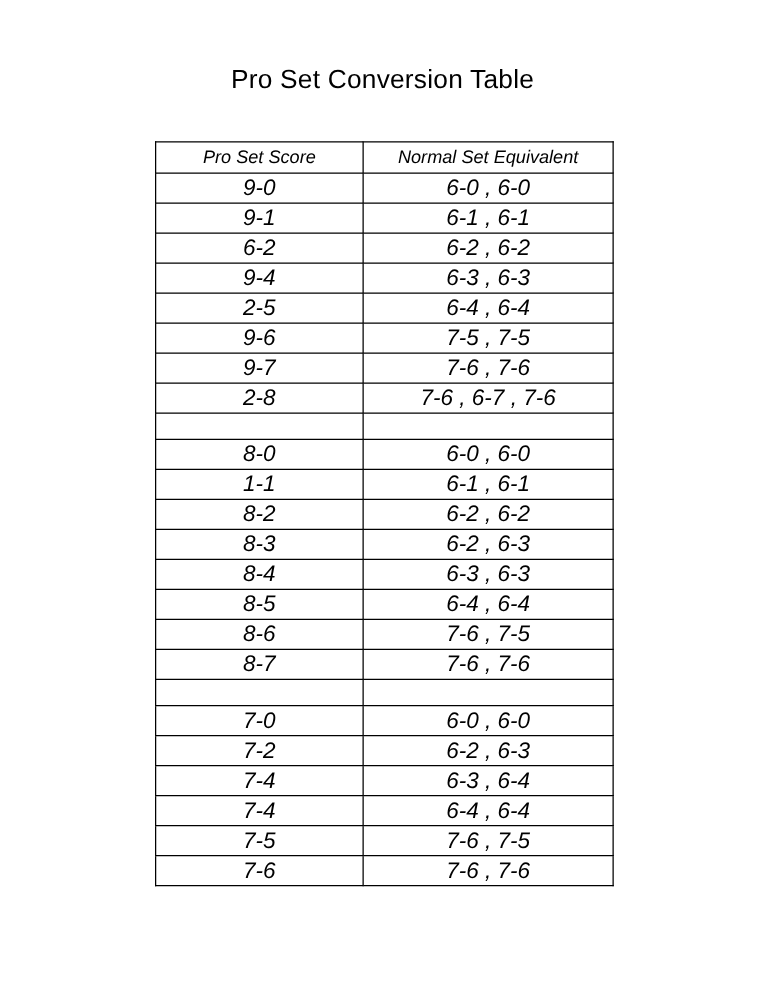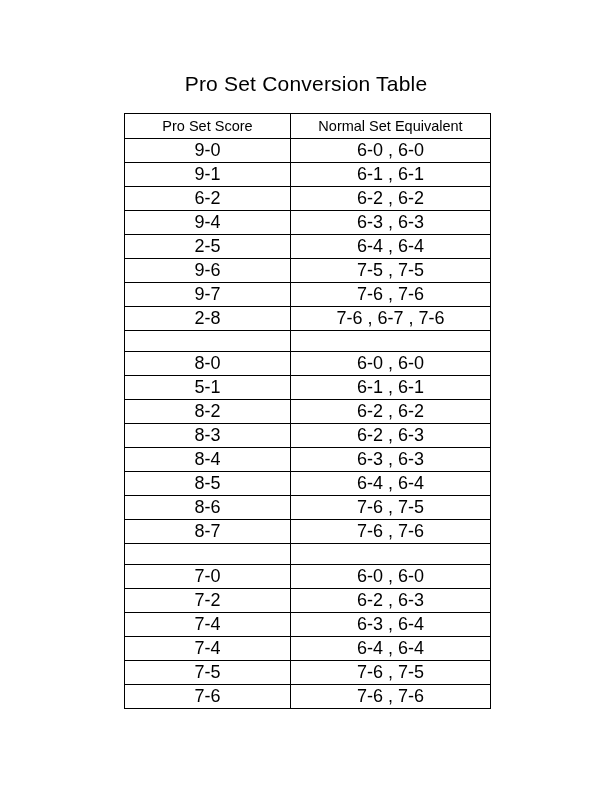--- a/index.html
+++ b/index.html
@@ -23,32 +23,32 @@
   .doc-title {
     position: absolute;
     top: 52px;
     left: 0;
     width: 612px;
     text-align: center;
     font-size: 21px;
     font-weight: 400;
     letter-spacing: 0.2px;
     color: #000;
-    margin-top: 20px;
   }
   .table-wrap {
     position: absolute;
     top: 113px;
     left: 124px;
     width: 364px;
   }
   table.conv {
     border-collapse: collapse;
     width: 364px;
     table-layout: fixed;
+    font-style: italic;
   }
   table.conv td, table.conv th {
     border: 1px solid #000000;
     height: 23px;
     padding: 0;
     text-align: center;
     vertical-align: middle;
     font-size: 18px;
     font-weight: 400;
     line-height: 23px;
@@ -118,21 +118,21 @@
         <tr class="spacer">
           <td class="col-left"></td>
           <td class="col-right"></td>
         </tr>
 
         <tr>
           <td class="col-left">8-0</td>
           <td class="col-right">6-0 , 6-0</td>
         </tr>
         <tr>
-          <td class="col-left">5-1</td>
+          <td class="col-left">1-1</td>
           <td class="col-right">6-1 , 6-1</td>
         </tr>
         <tr>
           <td class="col-left">8-2</td>
           <td class="col-right">6-2 , 6-2</td>
         </tr>
         <tr>
           <td class="col-left">8-3</td>
           <td class="col-right">6-2 , 6-3</td>
         </tr>

